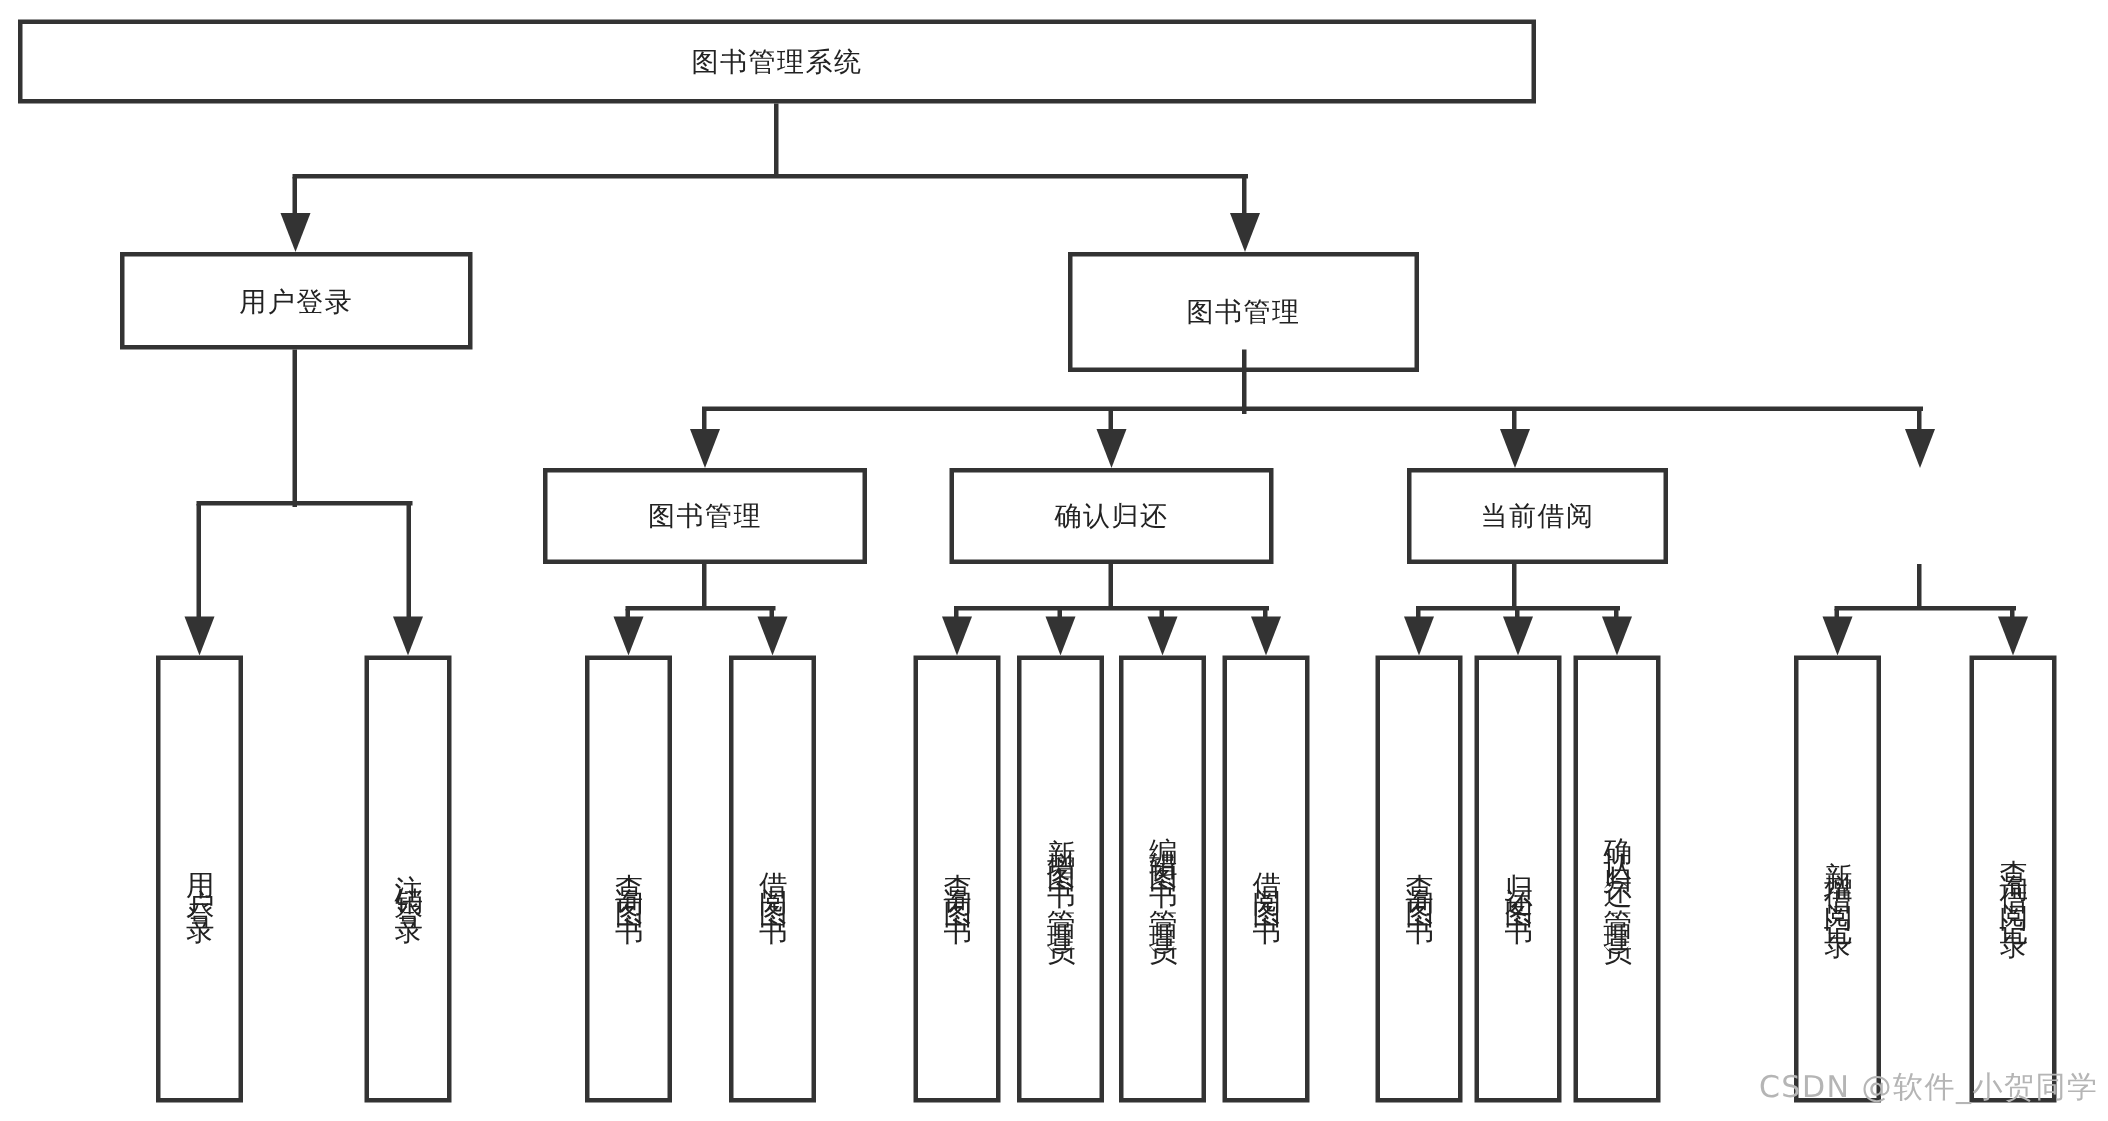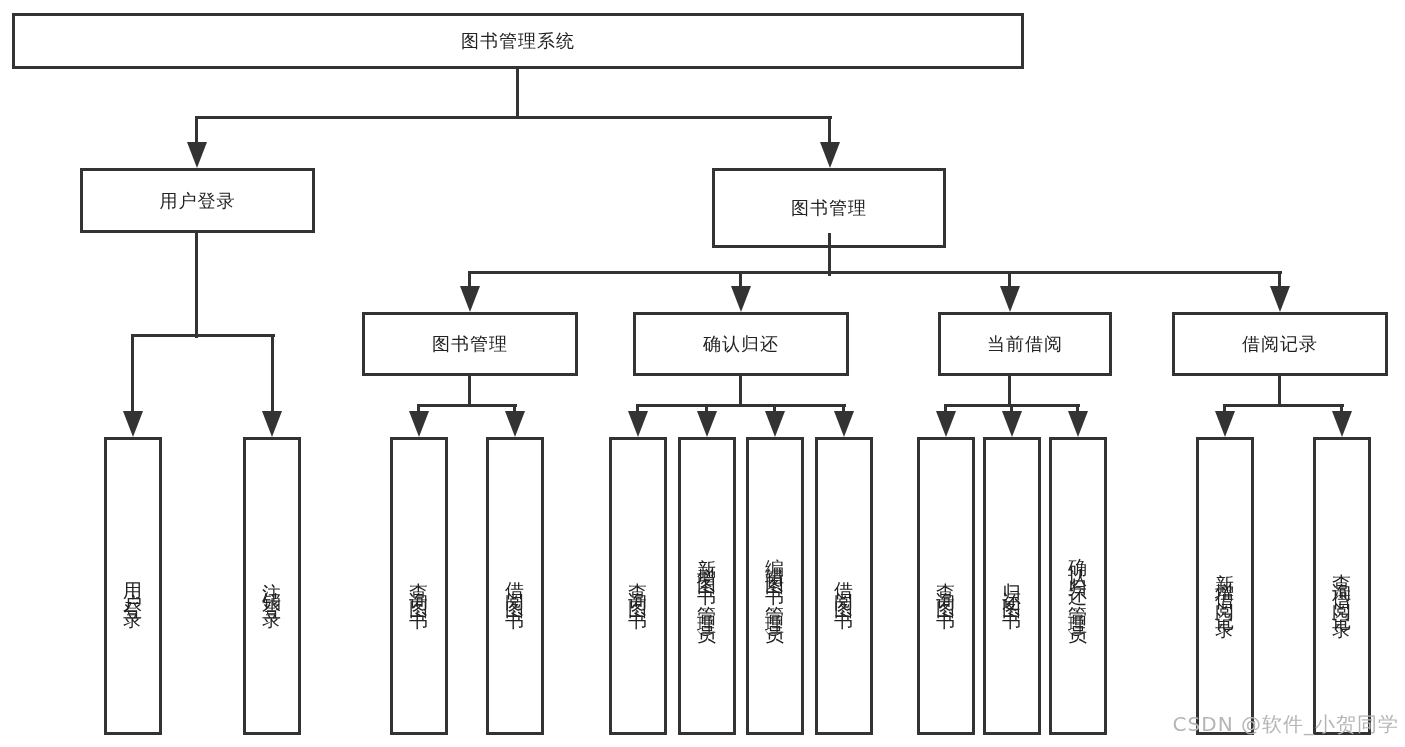--- a/index.html
+++ b/index.html
@@ -104,23 +104,20 @@
 
   <div class="box" style="left:362px; top:312px; width:216px; height:64px;">
     <span class="hlabel">图书管理</span>
   </div>
   <div class="box" style="left:633px; top:312px; width:216px; height:64px;">
     <span class="hlabel">确认归还</span>
   </div>
   <div class="box" style="left:902px; top:312px; width:174px; height:64px;margin-left:36px;">
     <span class="hlabel">当前借阅</span>
   </div>
-  <div class="box" style="left:1172px; top:312px; width:216px; height:64px;">
-    <span class="hlabel">借阅记录</span>
-  </div>
 
   <div class="line" style="left:468px; top:376px; width:3px; height:30px;"></div>
   <div class="line" style="left:417px; top:404px; width:100px; height:3px;"></div>
   <div class="line" style="left:417px; top:406px; width:3px; height:8px;"></div>
   <div class="arrow" style="left:409px; top:411px;"></div>
   <div class="line" style="left:513px; top:406px; width:3px; height:8px;"></div>
   <div class="arrow" style="left:505px; top:411px;"></div>
 
   <div class="line" style="left:739px; top:376px; width:3px; height:30px;"></div>
   <div class="line" style="left:636px; top:404px; width:210px; height:3px;"></div>

